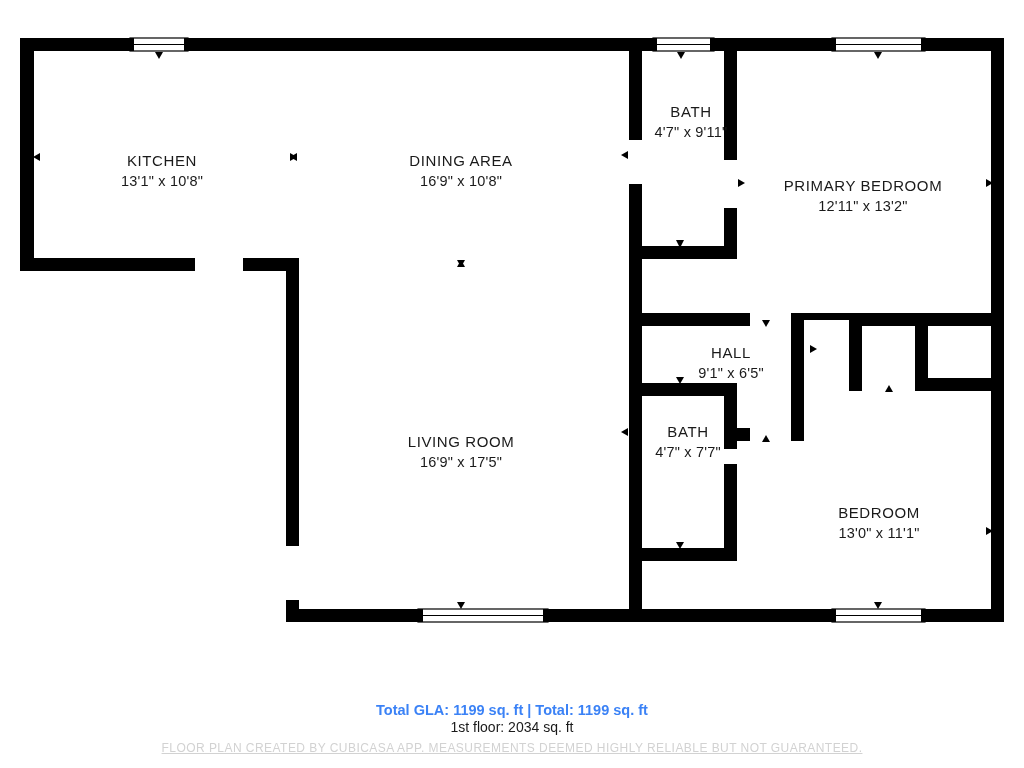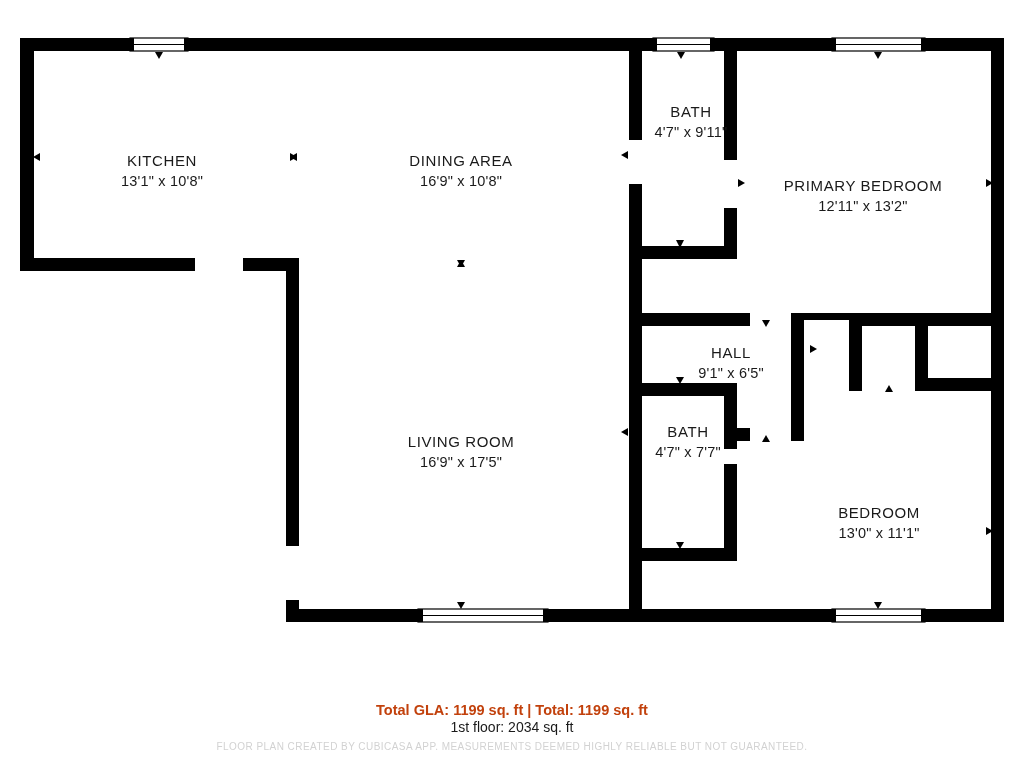--- a/index.html
+++ b/index.html
@@ -49,32 +49,33 @@
   .footer {
     position: absolute;
     left: 0;
     width: 1024px;
     text-align: center;
   }
   #footer-total {
     top: 702px;
     font-size: 14.5px;
     font-weight: bold;
-    color: #c2410c;
+    color: #3b82f6;
   }
   #footer-floor {
     top: 719px;
     font-size: 14px;
     color: #1a1a1a;
   }
   #footer-disclaimer {
     top: 741px;
-    font-size: 10px;
+    font-size: 12px;
     letter-spacing: 0.45px;
     color: #d2d2d2;
+    text-decoration: underline;
   }
 </style>
 </head>
 <body>
 
 <div id="plan-wrap">
   <svg class="floorplan" viewBox="0 0 1024 768" xmlns="http://www.w3.org/2000/svg">
 
     <g>
 

